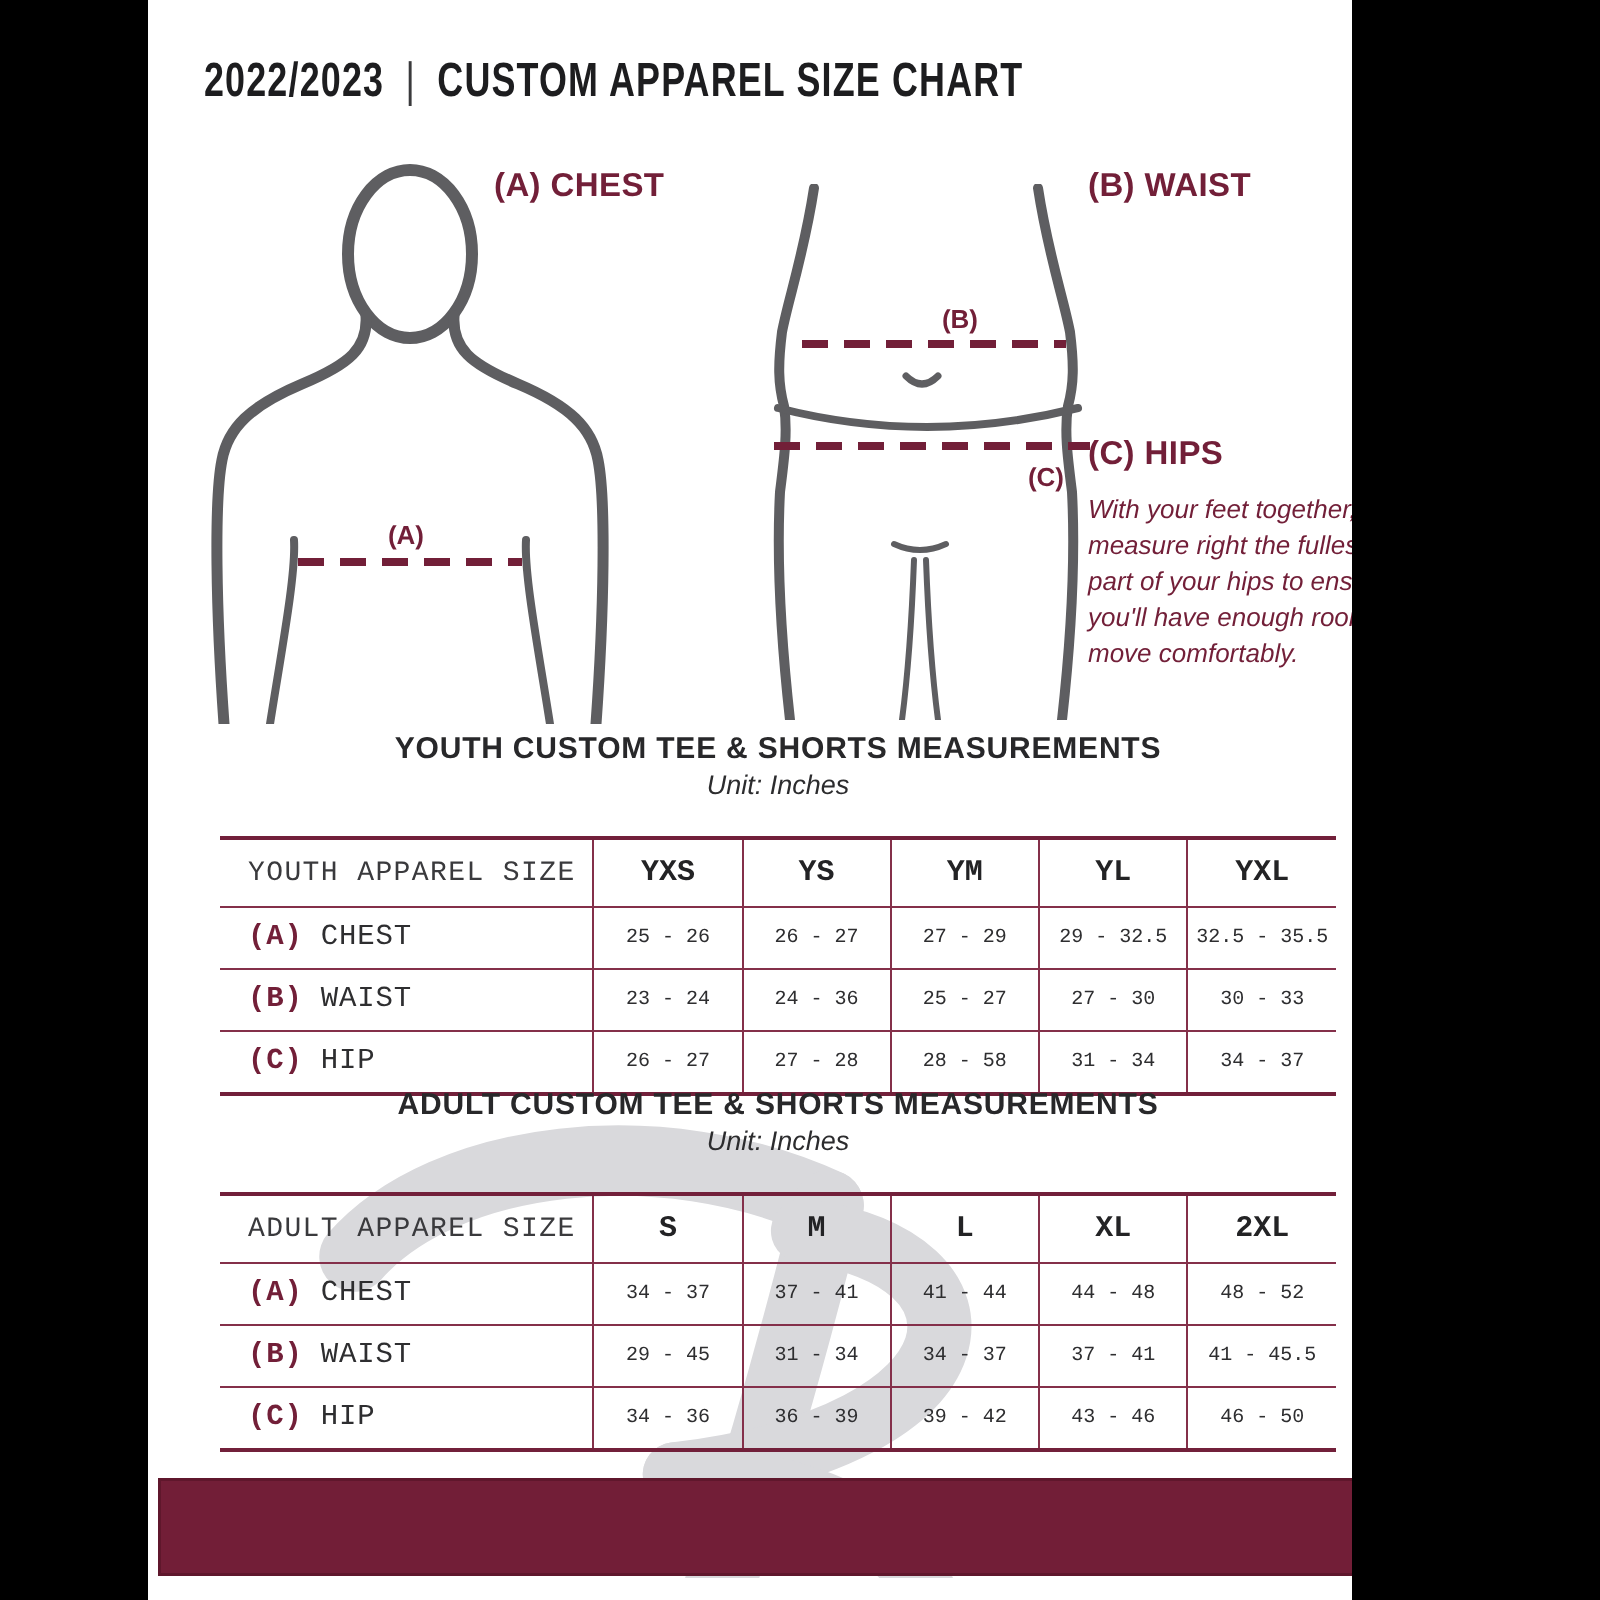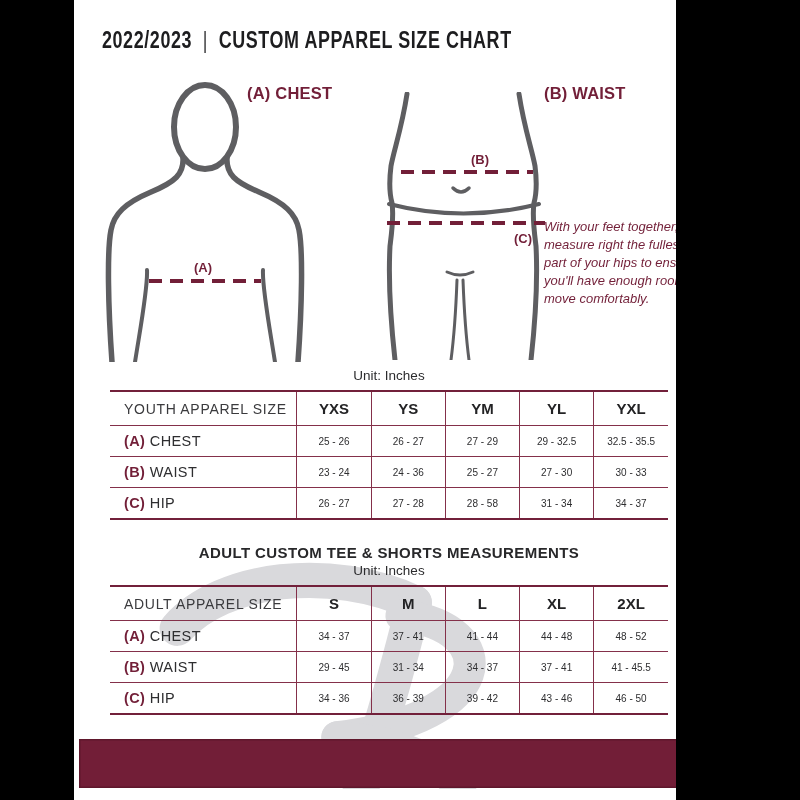--- a/index.html
+++ b/index.html
@@ -33,25 +33,26 @@
   .instr p { margin:0; font-style:italic; font-size:13px; line-height:1.38; font-weight:500; }
   #instr-a { left:173px; top:4px;  width:136px; }
   #instr-b { left:470px; top:4px;  width:154px; }
   #instr-c { left:470px; top:138px; width:162px; }
   svg text { font-family:"Liberation Sans",sans-serif; font-weight:700; font-size:13px; fill:#721f38; }
   
   .section { position:absolute; left:36px; width:558px; text-align:center; z-index:2; }
   #youth-section { top:366px; }
   #adult-section { top:544px; }
   .sec-title { font-size:15px; font-weight:700; color:#28282a; letter-spacing:0.4px; }
-  .sec-unit  { font-size:13.5px; font-weight:500; color:#2c2c2e; margin-top:2px; }
+  .sec-unit  { font-size:13.5px; font-style:italic; font-weight:500; color:#2c2c2e; margin-top:2px; }
   table.size-table {
-    width:100%; border-collapse:collapse; margin-top:7px;
+    width:100%; border-collapse:collapse; margin-top:18px;
     border-top:2.5px solid #72203a; border-bottom:2.5px solid #72203a;
     table-layout:fixed;
+    font-family:Liberation Mono, monospace;
   }
   .size-table col.c-lbl { width:33.5%; }
   .size-table th, .size-table td { border-top:1.5px solid #84304a; padding:0; }
   .size-table thead th { border-top:none; height:33px; }
   .size-table td { height:30px; font-size:10px; color:#2e2e30; text-align:center; }
   .size-table th.size-h { font-weight:700; font-size:15px; color:#232325; text-align:center; }
   .size-table .vline { border-left:1.5px solid #84304a; }
   .size-table .lbl { text-align:left; padding-left:14px; }
   .size-table th.lbl { font-weight:400; font-size:14px; color:#3a3a3d; letter-spacing:0.7px; }
   .size-table td.lbl { font-size:14.5px; letter-spacing:0.4px; }
@@ -118,25 +119,27 @@
       <text x="146" y="151" text-anchor="middle">(C)</text>
     </svg>
 
     <div class="instr" id="instr-a">
       <h3>(A) CHEST</h3>
     </div>
     <div class="instr" id="instr-b">
       <h3>(B) WAIST</h3>
     </div>
     <div class="instr" id="instr-c">
+      <h3>(C) HIPS</h3>
       <p>With your feet together, measure right the fullest part of your hips to ensure you'll have enough room to move comfortably.</p>
     </div>
   </div>
 
   <div class="section" id="youth-section">
+    <div class="sec-title">YOUTH CUSTOM TEE &amp; SHORTS MEASUREMENTS</div>
     <div class="sec-unit">Unit: Inches</div>
     <table class="size-table">
       <colgroup>
           <col class="c-lbl">
           <col>
           <col>
           <col>
           <col>
           <col>
         </colgroup>

